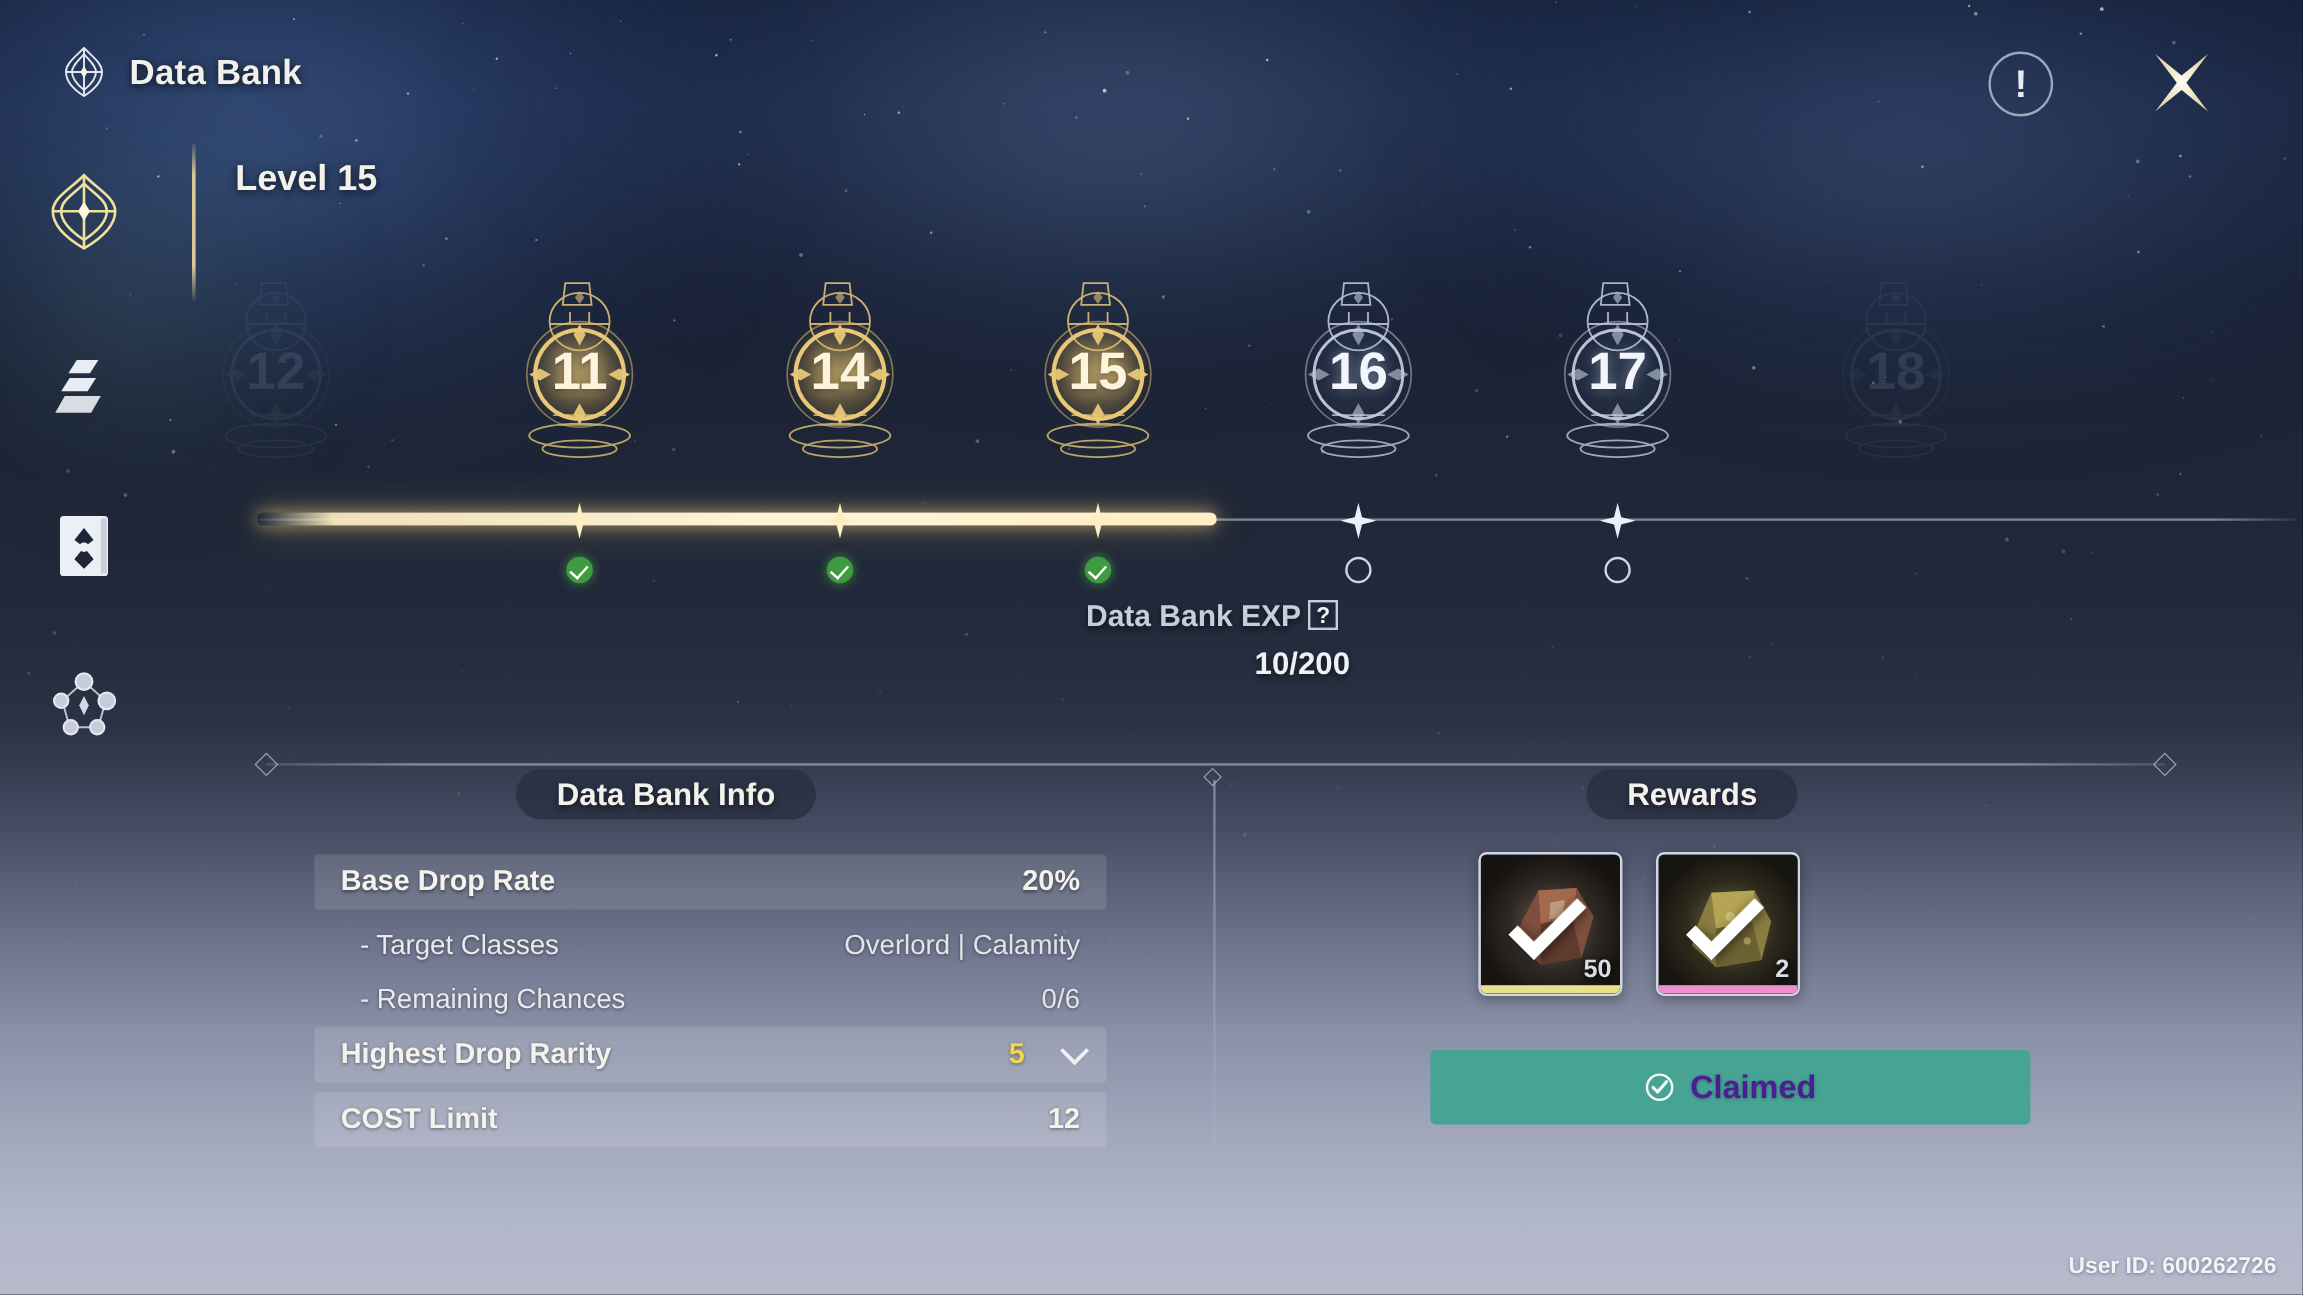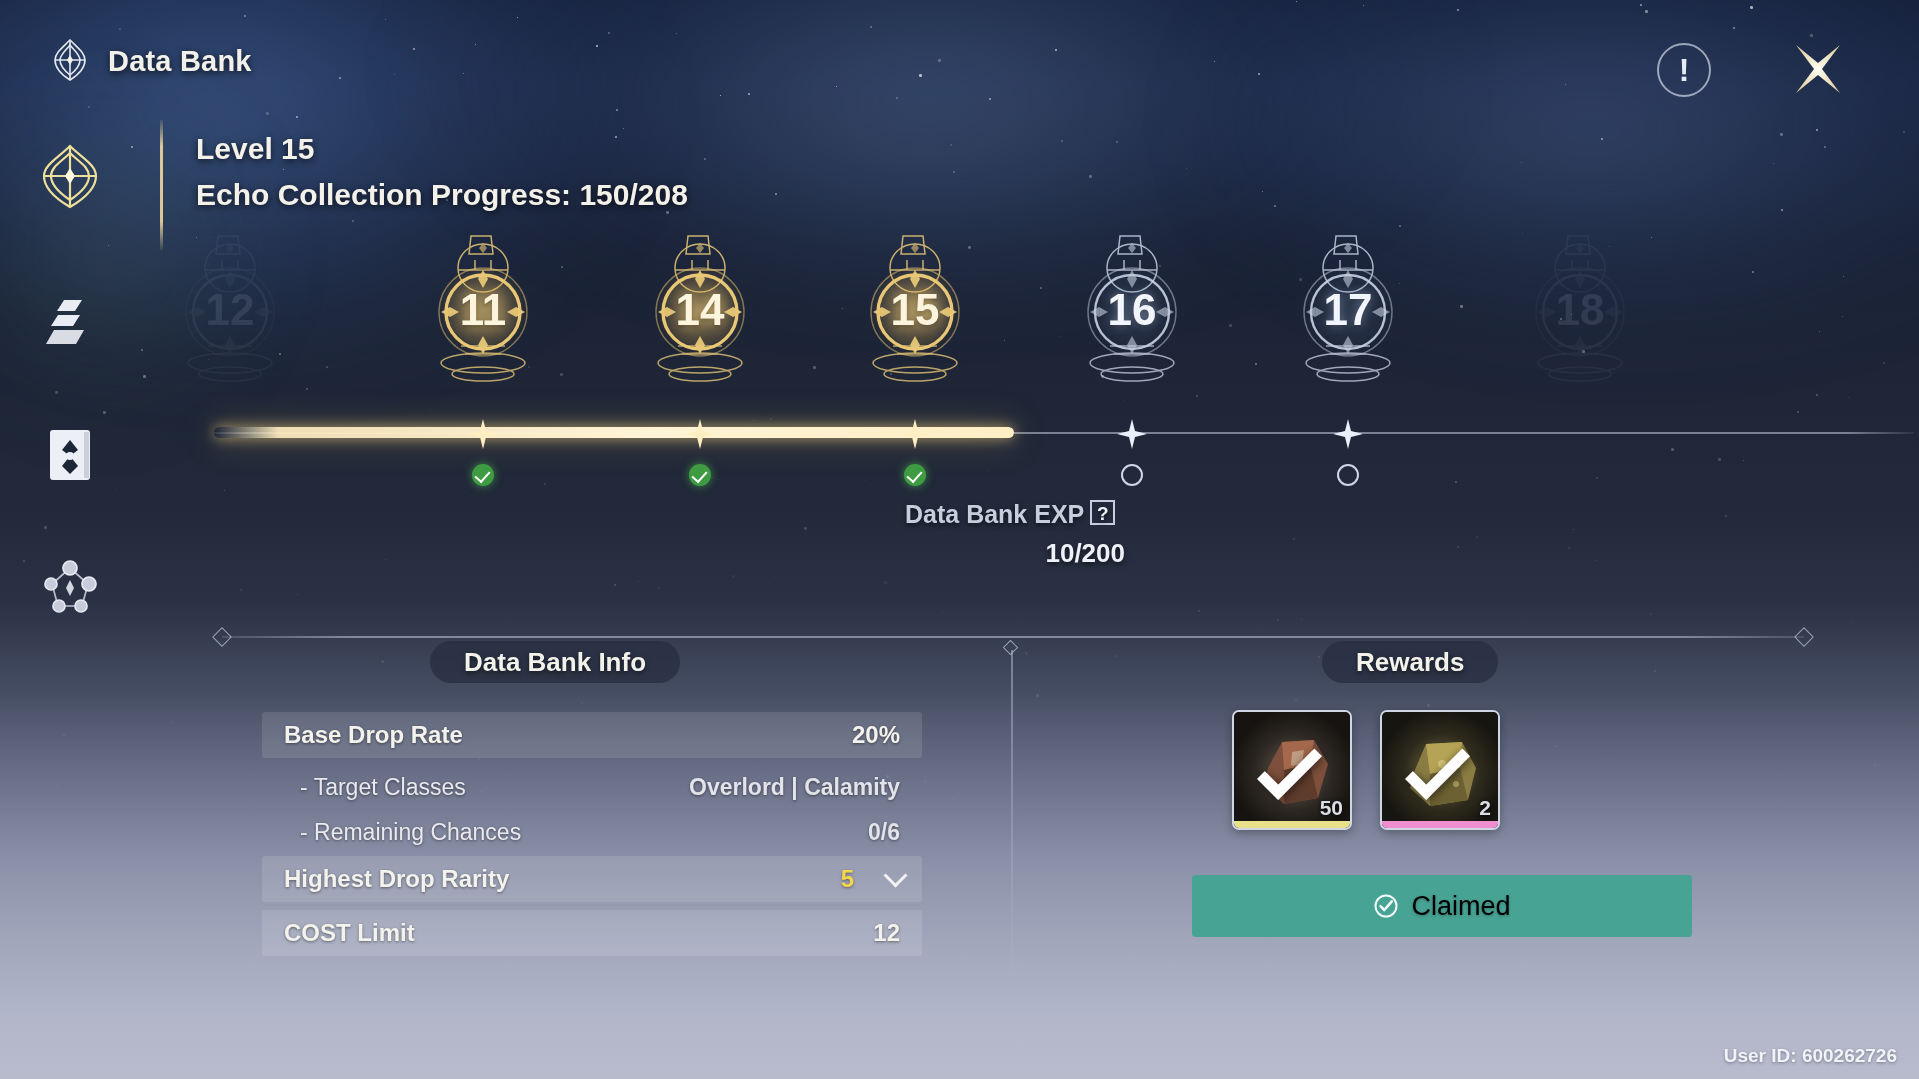--- a/index.html
+++ b/index.html
@@ -185,21 +185,21 @@
     padding: 0 22px; margin-bottom: 8px;
   }
   .row.shade { background: rgba(255,255,255,.12); border-radius: 3px; }
   .row.sub { background: transparent; height: 43px; margin-bottom: 2px; padding-left: 38px; }
   .row .k { font-size: 24px; font-weight:bold; color:#f4f2ec; text-shadow: 0 1px 3px rgba(0,0,0,.45); }
   .row.sub .k { font-size: 23px; font-weight: normal; color:#e9e9ee; }
   .row .v {
     margin-left:auto; font-size: 24px; font-weight:bold; color:#f4f2ec;
     text-shadow: 0 1px 3px rgba(0,0,0,.45);
   }
-  .row.sub .v { font-size: 23px; font-weight: bold; color:#e2e4ea; }
+  .row.sub .v { font-size: 23px; font-weight: normal; color:#e2e4ea; }
   .row .v.gold { color:#f5d64a; }
   .row .v.pad { margin-right: 46px; }
   .chev {
     position:absolute; right:18px; top:50%; width:17px; height:17px;
     border: solid #f2f2f4; border-width: 0 3.6px 3.6px 0; cursor:pointer;
   }
   .chev.up { transform: translateY(-30%) rotate(-135deg); }
   .chev.down { transform: translateY(-70%) rotate(45deg); }
 
   
@@ -221,21 +221,21 @@
     width:62px; height:30px; border:solid #fff; border-width:0 0 11px 11px;
     z-index:5; filter: drop-shadow(0 2px 5px rgba(0,0,0,.55));
   }
   #claim-btn {
     position:absolute; left:1192px; top:875px; width:500px; height:62px;
     background:#47a394; border-radius:4px; cursor:pointer;
     display:flex; align-items:center; justify-content:center; gap:12px;
   }
   #claim-btn .cico { width:26px; height:26px; position:relative; }
   #claim-btn .clabel {
-    font-size:27px; font-weight:normal; color:#000000;
+    font-size:27px; font-weight:bold; color:#4c1d95;
     text-shadow: 0 1px 3px rgba(0,0,0,.28);
   }
 
   #user-id {
     position:absolute; right:22px; bottom:12px;
     font-size: 19px; font-weight:bold; color:#f2f3f7;
     text-shadow: 0 1px 3px rgba(90,95,115,.7);
   }
 </style>
 </head>
@@ -551,21 +551,20 @@
           <circle cx="25" cy="56" r="6"></circle>
           <circle cx="47" cy="56" r="6"></circle>
         </g>
         <path d="M36 30 L40 38 L36 46 L32 38 Z" fill="#f2f5fa" opacity=".85"></path>
       </svg>
     </div>
   </div>
 
   <div id="hdr-bar"></div>
   <div id="hdr-level">Level 15</div>
-  <div id="hdr-progress">Echo Collection Progress: 150/208</div>
 
   <div id="track-area">
     <div id="rail-line-base"></div>
     <div id="rail-line-fill"></div>
     <div id="nodes-host">
         <div class="node ghost" style="left:150px;top:0px;">
           <div class="pod">
     <svg viewBox="0 0 160 170" width="160" height="170">
       <defs>
         <radialGradient id="radial-gradient-blue-ghost-0" cx="50%" cy="48%" r="55%">

